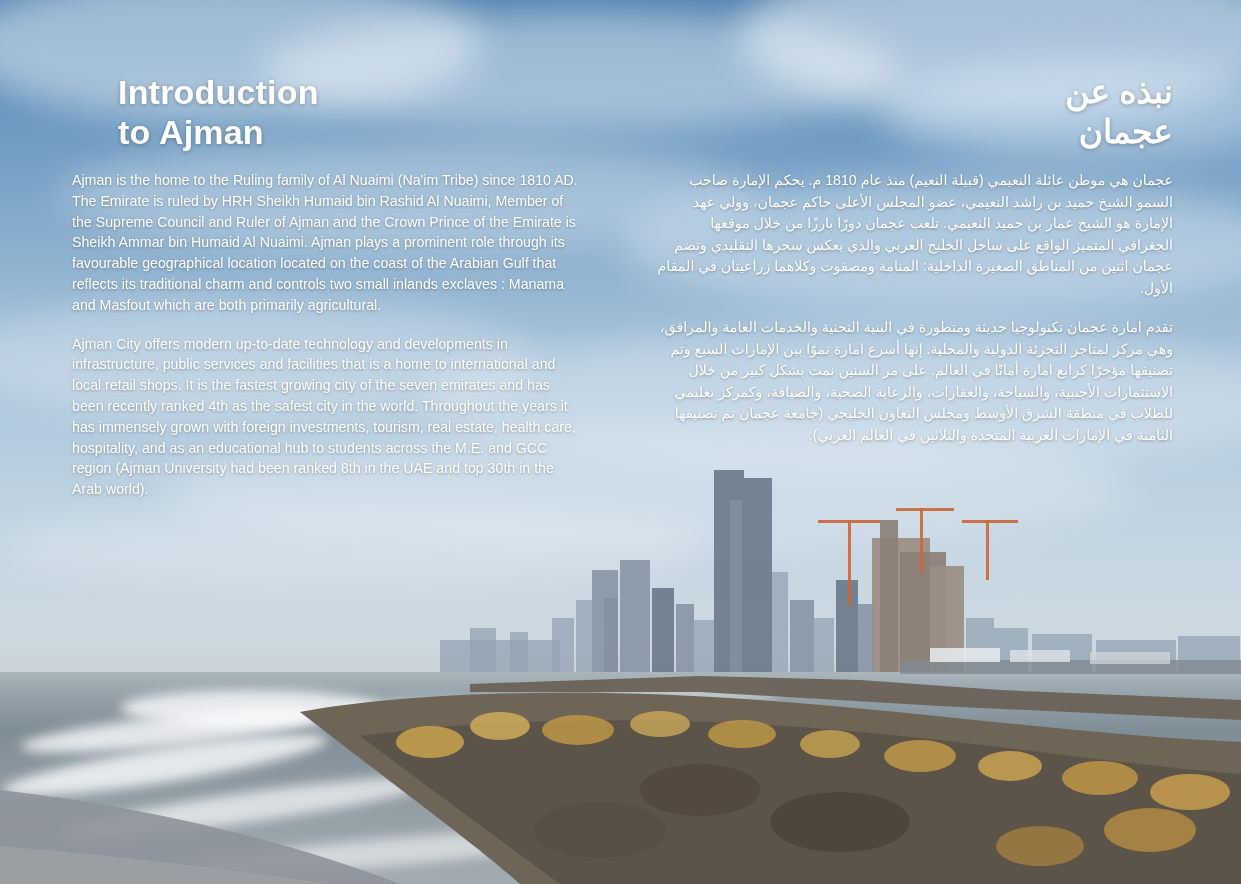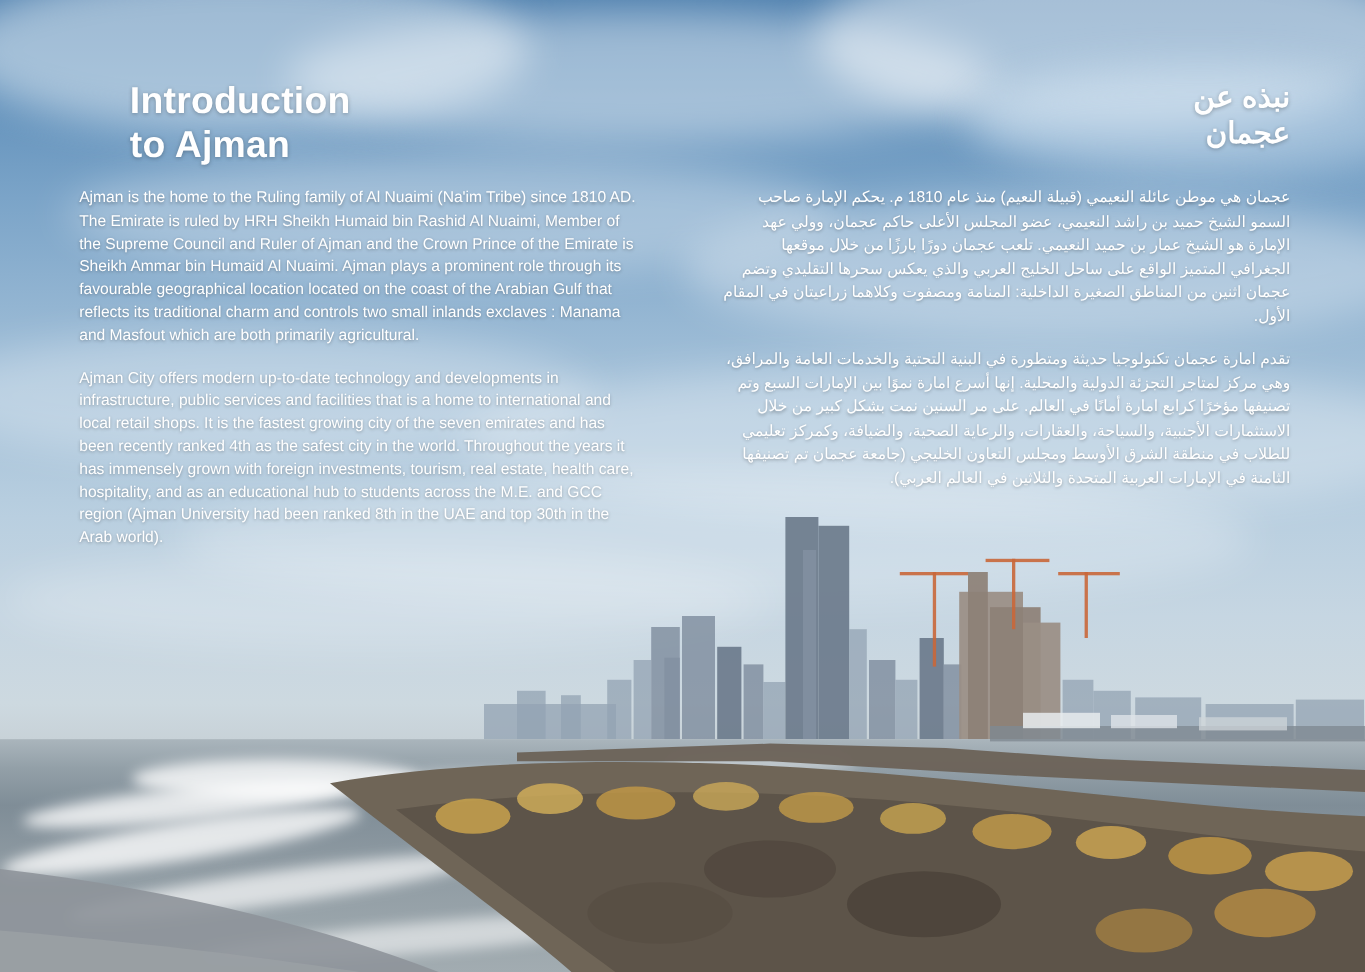--- a/index.html
+++ b/index.html
@@ -127,21 +127,21 @@
     text-shadow: 0 1px 4px rgba(0,0,0,0.28);
     white-space: pre-line;
     margin-left: 46px;
   }
 
   .title-ar {
     position: absolute;
     right: 68px;
     top: 72px;
     color: #ffffff;
-    font-size: 27px;
+    font-size: 33px;
     font-weight: bold;
     line-height: 1.22;
     direction: rtl;
     text-align: right;
     text-shadow: 0 1px 4px rgba(0,0,0,0.28);
     white-space: pre-line;
   }
 
   .body-en {
     position: absolute;

